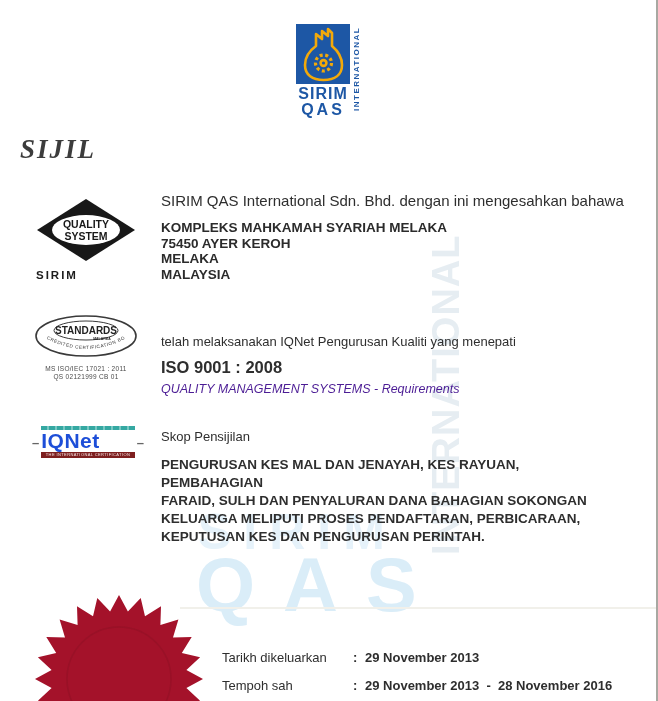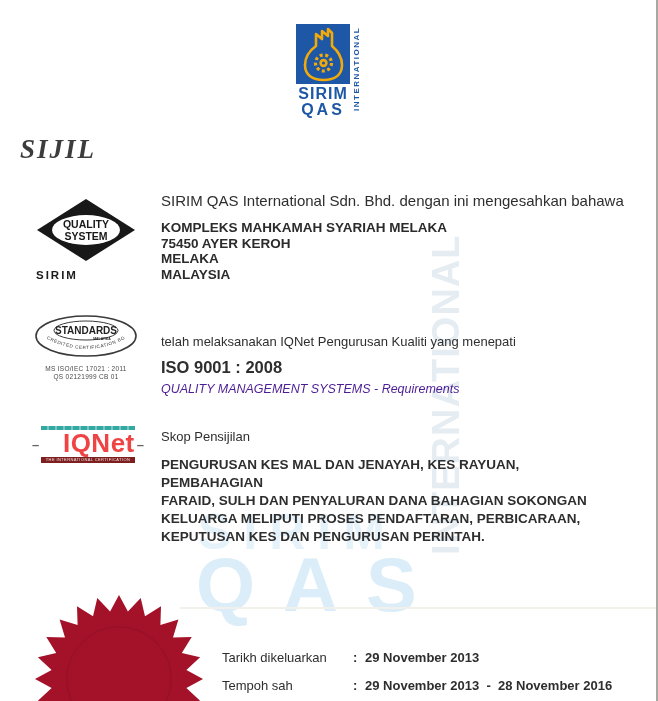--- a/index.html
+++ b/index.html
@@ -40,21 +40,21 @@
                  font-weight:bold; line-height:18px; z-index:2; }
   
   .badge-quality { position:absolute; left:36px; top:198px; width:100px; text-align:left; z-index:2; }
   .badge-quality .caption { margin-top:3px; font-size:11.5px; font-weight:bold; letter-spacing:2px; color:#1c1c1c; }
   .badge-standards { position:absolute; left:33px; top:314px; width:106px; text-align:center; z-index:2; }
   .badge-standards .refs { margin-top:3px; font-size:6.5px; line-height:8px; color:#4a4a4a; letter-spacing:0.3px; }
   .badge-iqnet { position:absolute; left:30px; top:426px; width:116px; display:flex; align-items:center; z-index:2; }
   .iqnet-dash { flex:0 0 auto; font-weight:bold; color:#666; font-size:13px; line-height:1; padding:0 2px; }
   .iqnet-center { flex:1 1 auto; display:flex; flex-direction:column; align-items:stretch; }
   .iqnet-topbar { height:4px; background:repeating-linear-gradient(90deg,#35a8a2 0 6px,#79c8c3 6px 8px); }
-  .iqnet-text { text-align:right; font-size:26px; font-weight:bold; color:#ef4444; line-height:1.05; letter-spacing:0.5px; }
+  .iqnet-text { text-align:left; font-size:21px; font-weight:bold; color:#1d4ed8; line-height:1.05; letter-spacing:0.5px; }
   .iqnet-tagline { height:6px; line-height:6px; background:#7e1f1f; color:#f3e2e2; font-size:4px;
                    text-align:center; letter-spacing:0.4px; overflow:hidden; }
   
   .seal { position:absolute; left:29px; top:593px; z-index:3; }
   .scan-line { position:absolute; left:180px; top:607px; width:478px; height:2px; background:#f1f0ea; z-index:1; }
   .date-row { position:absolute; left:222px; font-size:13px; z-index:2; }
   .date-row.issued { top:650px; }
   .date-row.valid  { top:678px; }
   .date-label { display:inline-block; width:131px; }
   .date-sep   { display:inline-block; width:12px; font-weight:bold; }

